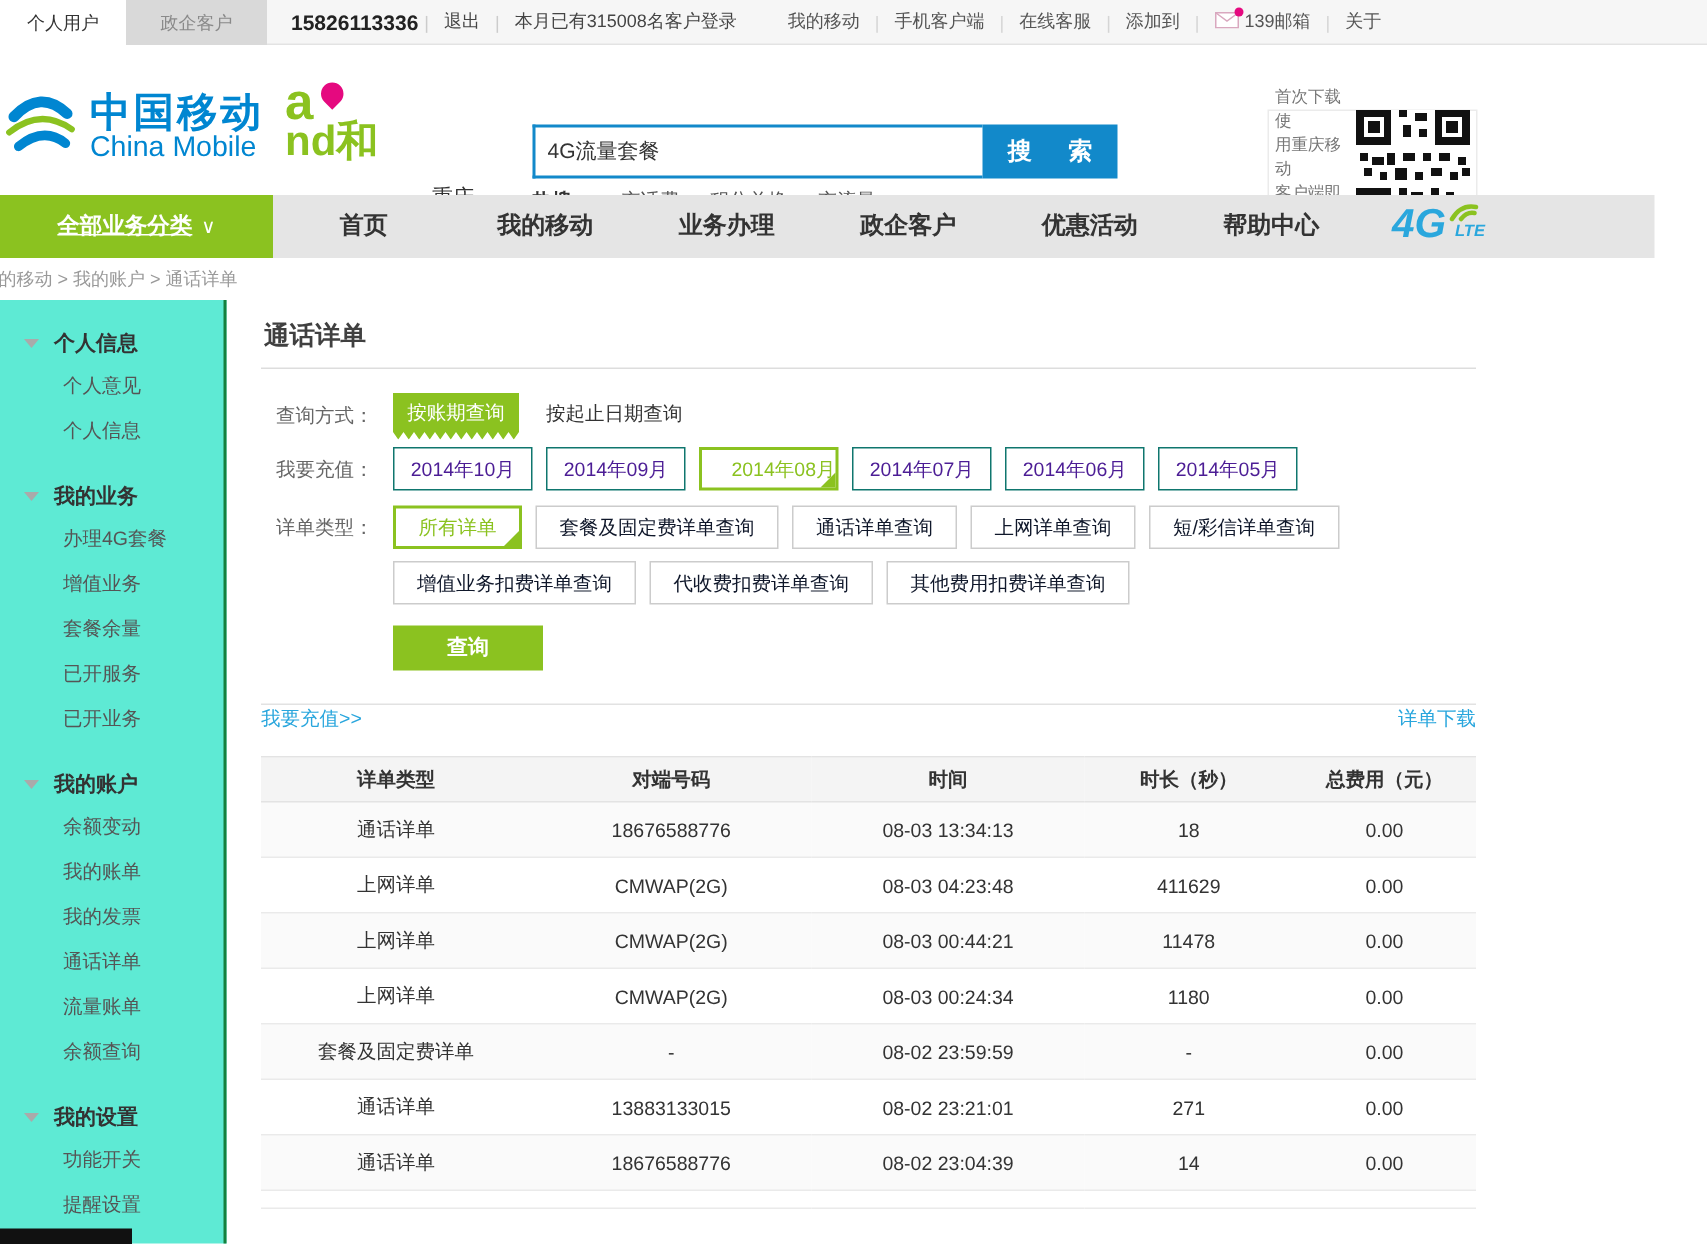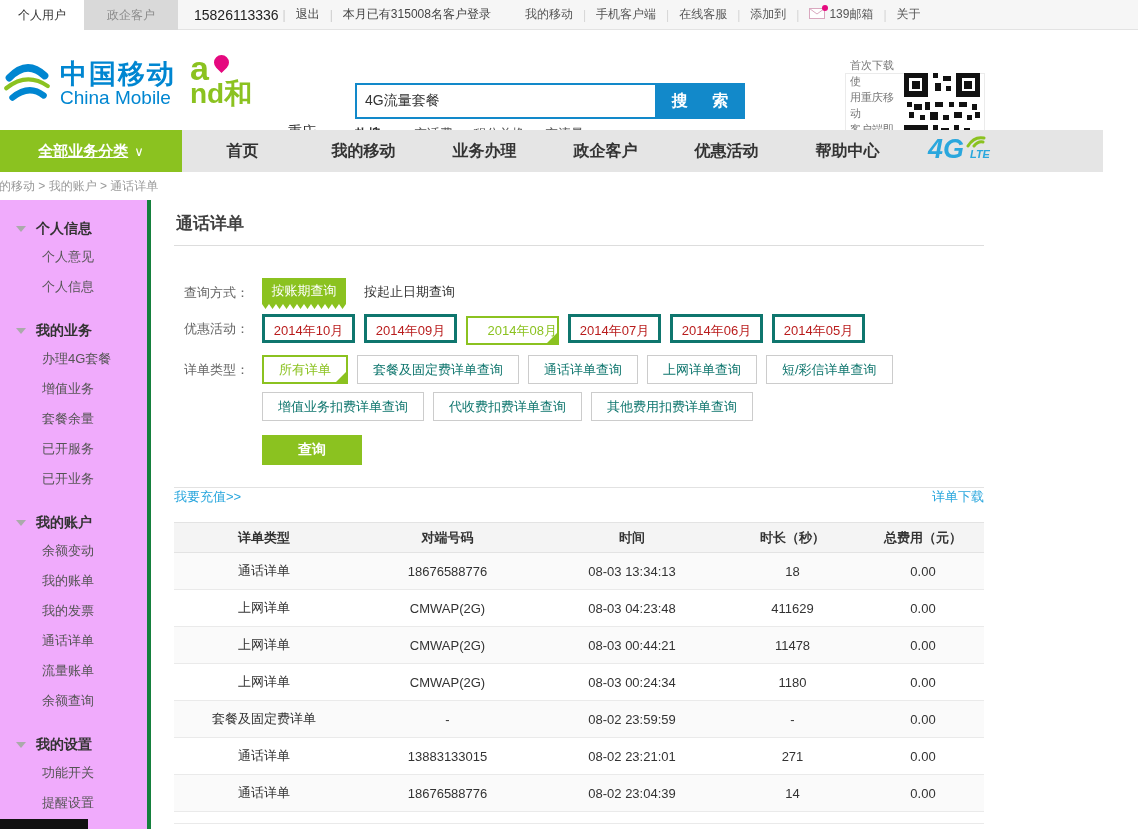--- a/index.html
+++ b/index.html
@@ -7,21 +7,21 @@
     font-family:"Liberation Sans","DejaVu Sans",sans-serif; }
   .stage { position:absolute; top:0; left:0; width:960px; height:829px; background:#fff; }
 
   
   .topbar { position:absolute; top:0; left:0; width:1138px; height:30px;
     background:#f6f6f6; border-bottom:1px solid #e3e3e3; display:flex; align-items:center;
     font-size:12px; color:#555; }
   .tb-tab { height:30px; line-height:30px; text-align:center; cursor:pointer; }
   .tb-tab.personal { width:84px; background:#fff; color:#333; }
   .tb-tab.biz { width:94px; background:#d9d9d9; color:#8a8a8a; }
-  .tb-phone { font-weight:normal; font-size:14px; color:#222; margin-left:16px; }
+  .tb-phone { font-weight:bold; font-size:14px; color:#222; margin-left:16px; }
   .tb-plain { margin:16px 6px; color:#444; }
   .tb-bar { color:#ccc; margin:0 4px; }
   .tb-links { display:flex; align-items:center; margin-left:18px; }
   .tb-link { display:flex; align-items:center; color:#555; cursor:pointer; padding:0 10px; }
   .tb-sep { color:#d5d5d5; }
   .mail-ic { position:relative; margin-right:4px; display:inline-block; }
   .mail-ic .dot { position:absolute; top:-3px; right:-3px; width:6px; height:6px;
     border-radius:50%; background:#e5097f; }
 
   
@@ -68,45 +68,45 @@
   .lte-txt { position:absolute; left:42px; top:14px; font-size:11px; font-weight:bold;
     font-style:italic; color:#2aa7dd; }
   .lte-arcs { position:absolute; left:38px; top:-2px; }
 
   
   .breadcrumb { position:absolute; top:178px; left:0; width:400px; margin-left:-13px;
     font-size:12px; color:#999; white-space:nowrap; }
 
   
   .sidebar { position:absolute; top:200px; left:0; width:151px; height:629px;
-    border-right:4px solid #15803d; background:#f0abfc; padding-top:14px; }
+    border-right:2px solid #15803d; background:#5eead4; padding-top:14px; }
   .side-title { display:flex; align-items:center; margin:20px 0 4px 16px; font-size:14px;
     font-weight:bold; color:#333; cursor:pointer; }
   .side-title:first-child { margin-top:6px; }
   .tri { width:0; height:0; border-left:5px solid transparent; border-right:5px solid transparent;
     border-top:6px solid #aaa; margin-right:10px; }
   .side-item { margin:0 0 0 42px; padding:6px 0; font-size:13px; color:#555; cursor:pointer; }
   .black-bar { position:absolute; left:0; top:619px; width:88px; height:12px; background:#111; }
 
   
   .main { position:absolute; top:200px; left:174px; width:810px; height:629px; overflow:hidden; }
   .page-title { font-size:17px; font-weight:bold; color:#404040; padding:12px 0 10px 2px;
     border-bottom:1px solid #ddd; }
-  .form { margin-top:32px; }
+  .form { margin-top:16px; }
   .frow { display:flex; margin-bottom:10px; }
   .flabel { width:88px; padding:6px 0 0 10px; font-size:13px; color:#666; flex:none; }
   .mode-btn { position:relative; width:84px; height:26px; line-height:26px; text-align:center;
     background:#8bc220; color:#fff; font-size:13px; cursor:pointer; }
   .mode-btn svg { position:absolute; left:0; top:26px; }
   .mode-other { margin-left:18px; padding-top:5px; font-size:13px; color:#333; cursor:pointer; }
   .opt-btn { display:inline-block; width:93px; height:29px; line-height:27px; text-align:center;
-    border:3px solid #0f766e; background:#fff; font-size:13px; color:#b91c1c; margin-right:9px;
+    border:1px solid #0f766e; background:#fff; font-size:13px; color:#4c1d95; margin-right:9px;
     cursor:pointer; }
   .dt-btn { display:inline-block; height:29px; line-height:27px; text-align:center; padding:0 15px;
-    border:1px solid #ccc; background:#fff; font-size:13px; color:#0f766e; margin:0 9px 8px 0;
+    border:1px solid #ccc; background:#fff; font-size:13px; color:#0f172a; margin:0 9px 8px 0;
     cursor:pointer; }
   .sel { position:relative; border:2px solid #8bc220 !important; color:#8bc220 !important;
     line-height:25px !important;text-align:right; }
   .sel::after { content:""; position:absolute; right:0; bottom:0; width:0; height:0;
     border-left:10px solid transparent; border-bottom:10px solid #8bc220; }
   .query-btn { margin:6px 0 0 88px; width:100px; height:30px; background:#8bc220; color:#fff;
     border:none; font-size:14px; font-weight:bold; cursor:pointer; font-family:inherit; }
   .divider { margin-top:22px; border-top:1px solid #e2e2e2; }
   .links-row { display:flex; justify-content:space-between; }
   .blue-link { font-size:13px; color:#29a6dd; cursor:pointer; }
@@ -327,21 +327,21 @@
         <div class="mode-btn">
           <span>按账期查询</span>
           <svg width="84" height="5" viewBox="0 0 84 5">
               <path fill="#8bc220" d="M0 0 L3.5 5 L7 0 L10.5 5 L14 0 L17.5 5 L21 0 L24.5 5 L28 0 L31.5 5 L35 0 L38.5 5 L42 0 L45.5 5 L49 0 L52.5 5 L56 0 L59.5 5 L63 0 L66.5 5 L70 0 L73.5 5 L77 0 L80.5 5 L84 0 Z"></path>
             </svg>
         </div>
         <div class="mode-other">按起止日期查询</div>
       </div>
 
       <div class="frow">
-        <div class="flabel">优惠活动：</div>
+        <div class="flabel">我要充值：</div>
         <div id="period-options"><span class="opt-btn">2014年10月</span><span class="opt-btn">2014年09月</span><span class="opt-btn sel">2014年08月</span><span class="opt-btn">2014年07月</span><span class="opt-btn">2014年06月</span><span class="opt-btn">2014年05月</span></div>
       </div>
 
       <div class="frow" style="margin-bottom:0">
         <div class="flabel">详单类型：</div>
         <div>
           <div id="dt-row1"><span class="dt-btn sel">所有详单</span><span class="dt-btn">套餐及固定费详单查询</span><span class="dt-btn">通话详单查询</span><span class="dt-btn">上网详单查询</span><span class="dt-btn">短/彩信详单查询</span></div>
           <div id="dt-row2"><span class="dt-btn">增值业务扣费详单查询</span><span class="dt-btn">代收费扣费详单查询</span><span class="dt-btn">其他费用扣费详单查询</span></div>
         </div>
       </div>

